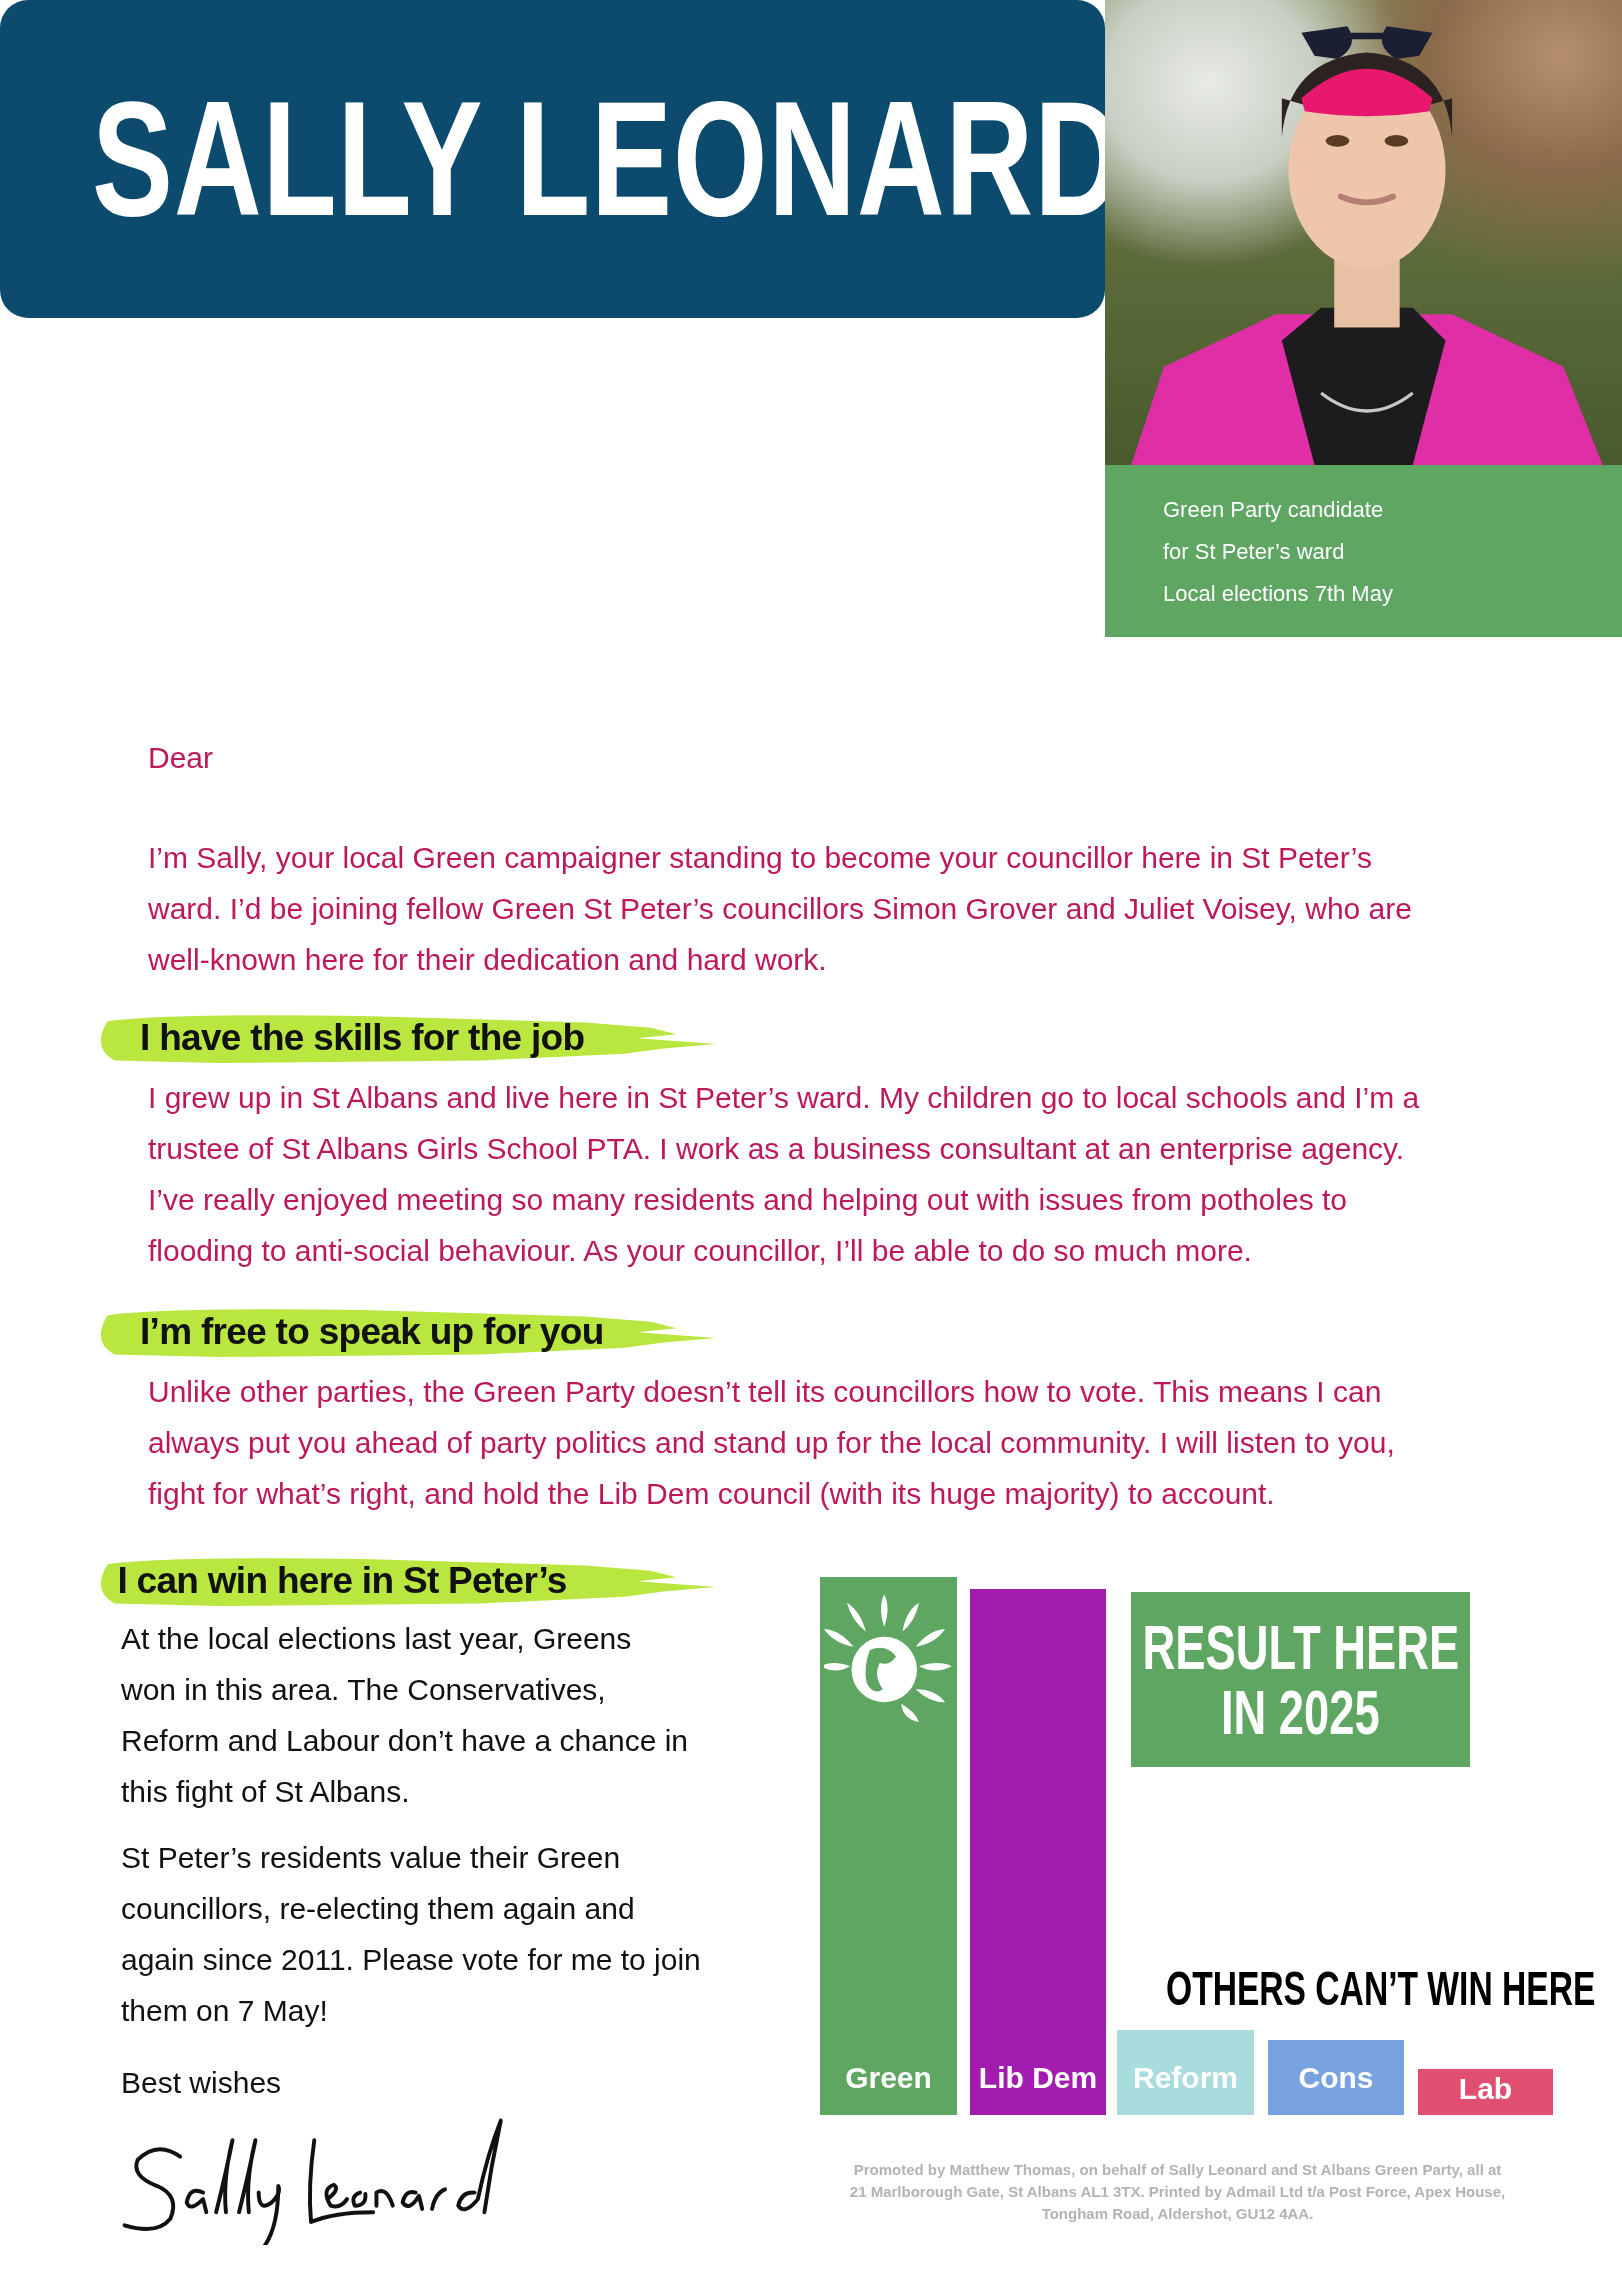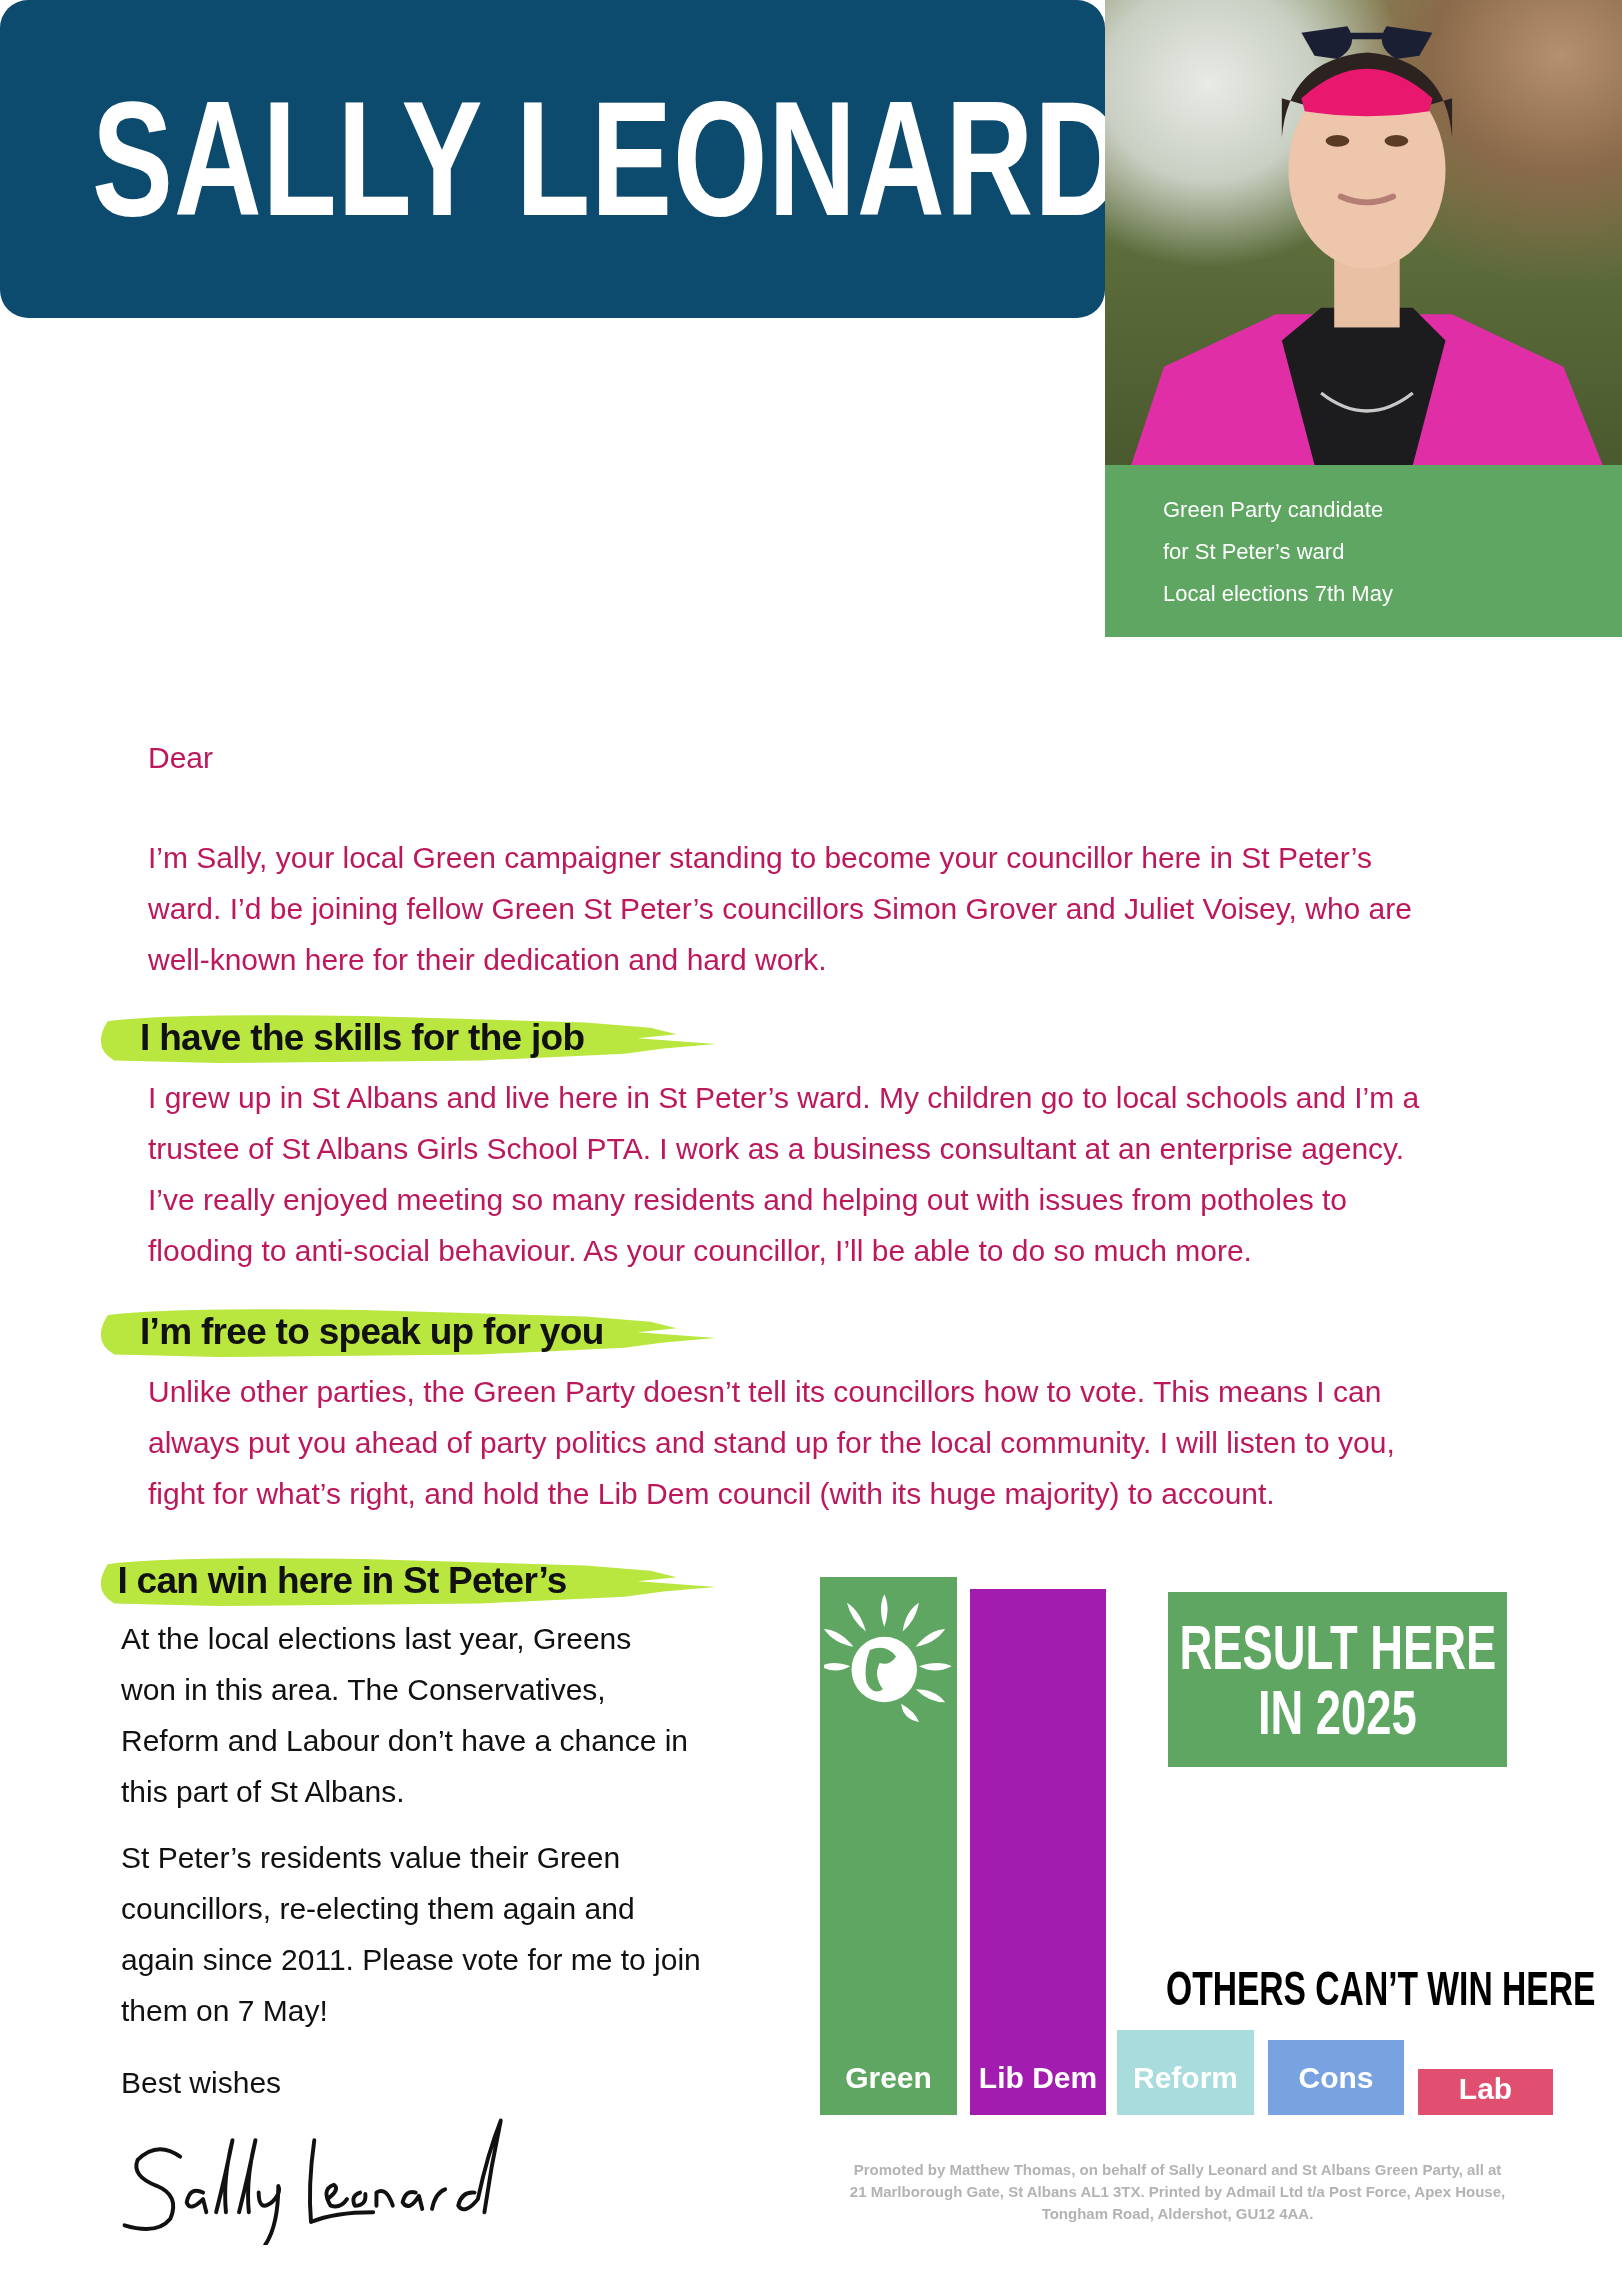--- a/index.html
+++ b/index.html
@@ -36,21 +36,21 @@
   .win-p1 { top: 1613px; }
   .win-p2 { top: 1832px; }
   .signoff { top: 2057px; }
   .signature { position: absolute; left: 118px; top: 2114px; width: 458px; height: 131px; }
 
   .chart { position: absolute; left: 785px; top: 1557px; width: 837px; height: 563px; }
   .bar { position: absolute; bottom: 5.2px; display: flex; align-items: flex-end; justify-content: center; padding-bottom: 19.6px; }
   .bar-label { color: #fff; font-size: 30px; font-weight: 700; white-space: nowrap; }
   .green-logo { position: absolute; left: 3.9px; top: 14.4px; width: 131px; height: 131px; }
 
-  .result-box { position: absolute; left: 1168px; top: 1592px; width: 339px; height: 175px; background: #5fa662; display: flex; flex-direction: column; align-items: center; justify-content: center; }
+  .result-box { position: absolute; left: 1131px; top: 1592px; width: 339px; height: 175px; background: #5fa662; display: flex; flex-direction: column; align-items: center; justify-content: center; }
   .result-line { color: #fff; font-weight: 700; font-size: 63px; line-height: 65px; transform: scaleX(0.72); white-space: nowrap; }
   .others-label { position: absolute; left: 1166px; top: 1963px; font-weight: 700; font-size: 48px; line-height: 52px; color: #000; transform: scaleX(0.7); transform-origin: left top; white-space: nowrap; }
 
   .imprint { position: absolute; left: 844px; top: 2159px; width: 667px; text-align: center; color: #b3b3b3; font-size: 15px; line-height: 22px; font-weight: 700; }
 </style>
 </head>
 <body>
 
 <div class="name-banner">
   <div class="name-title">SALLY LEONARD</div>
@@ -119,21 +119,21 @@
   <svg class="brush" width="641" height="59" viewBox="0 0 980 90">
     <path d="M30 20 Q120 8 420 12 L760 22 L860 30 L900 40 L840 46 L960 55 L880 62 L820 70 L600 80 L200 84 L40 80 Q5 60 30 20 Z" fill="#b9e63f"></path>
   </svg>
   <div class="heading-text">I can win here in St Peter’s</div>
 </div>
 
 <div class="left-col win-p1">
   <div>At the local elections last year, Greens</div>
   <div>won in this area. The Conservatives,</div>
   <div>Reform and Labour don’t have a chance in</div>
-  <div>this part of St Albans.</div>
+  <div>this fight of St Albans.</div>
 </div>
 
 <div class="left-col win-p2">
   <div>St Peter’s residents value their Green</div>
   <div>councillors, re-electing them again and</div>
   <div>again since 2011. Please vote for me to join</div>
   <div>them on 7 May!</div>
 </div>
 
 <div class="left-col signoff">Best wishes</div>

